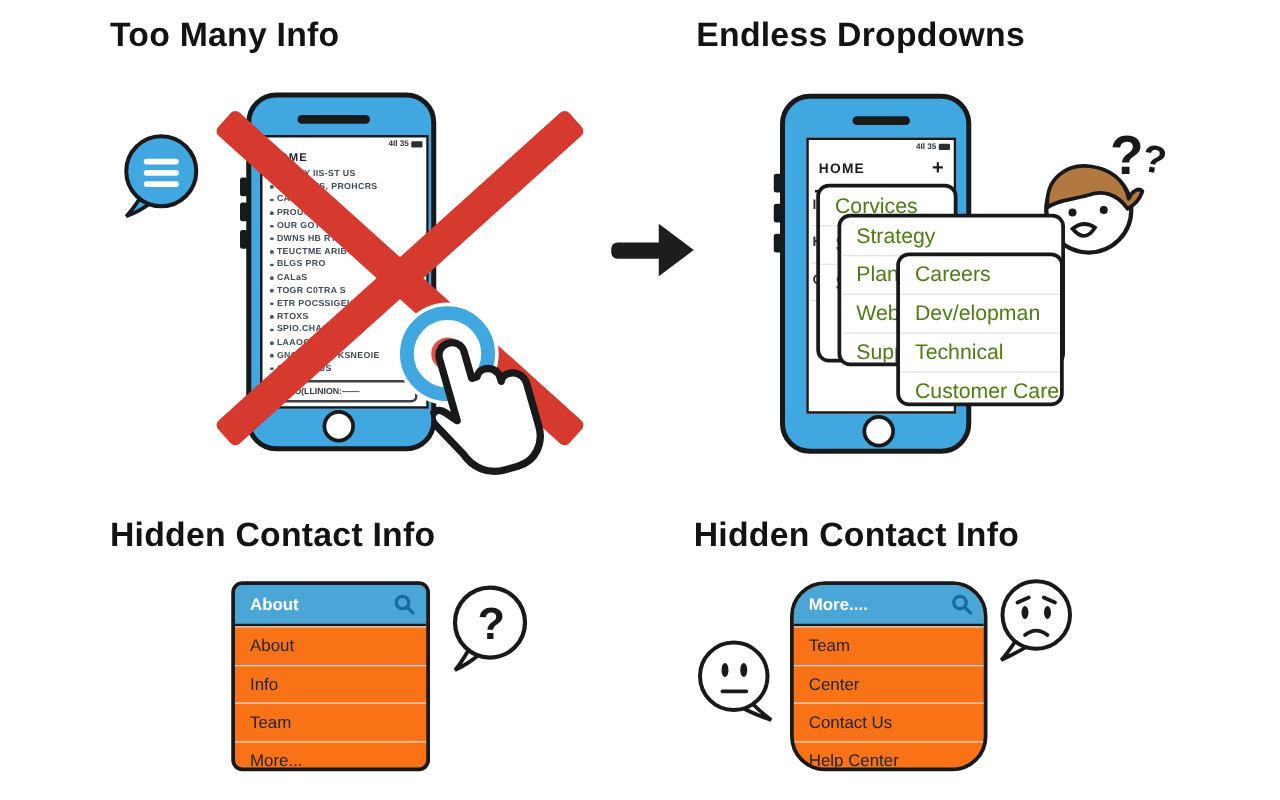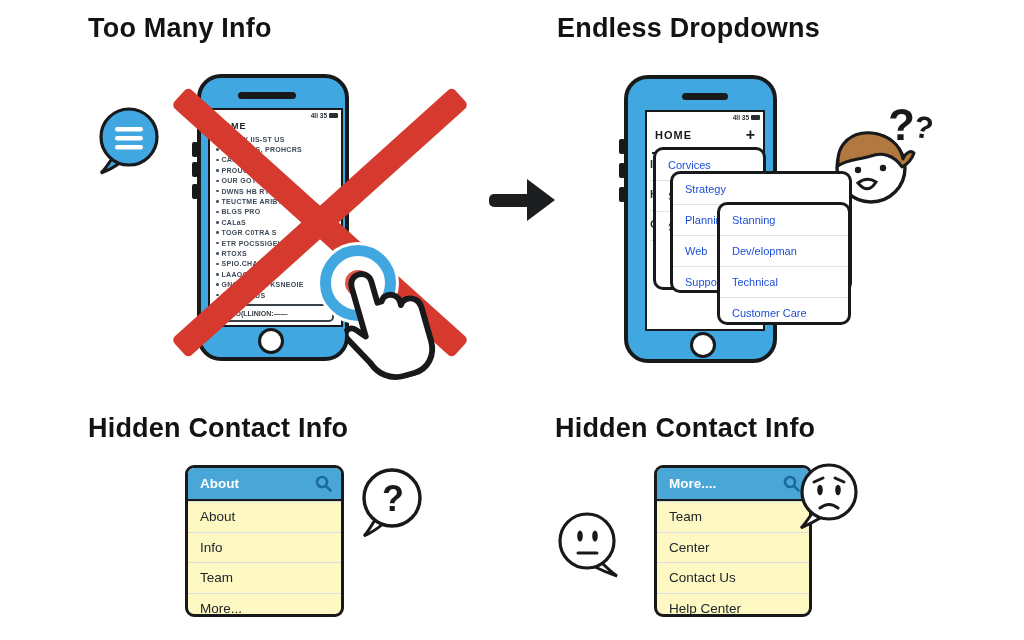--- a/index.html
+++ b/index.html
@@ -38,26 +38,26 @@
   
   .rhome{position:absolute;left:8px;top:16px;right:8px;display:flex;justify-content:space-between;align-items:center;}
   .rhome .h{font-size:11px;font-weight:700;letter-spacing:1px;color:#17191b;}
   .rhome .p{font-size:16px;font-weight:700;color:#17191b;line-height:14px;}
   .runder{position:absolute;left:5px;right:5px;top:40px;height:2px;background:#17191b;}
   .rletter{position:absolute;left:3px;font-size:11px;font-weight:600;color:#2c343b;}
   .rsep{position:absolute;left:3px;right:3px;height:1px;background:#d9dde0;}
 
   
   .panel{position:absolute;background:#fff;border:3px solid #17191b;border-radius:10px;box-sizing:border-box;overflow:hidden;}
-  .prow{height:30px;line-height:30px;padding-left:12px;font-size:11px;color:#1d4ed8;border-top:1px solid #dfe3e6;
+  .prow{height:30px;line-height:30px;padding-left:12px;font-size:17px;color:#4d7c0f;border-top:1px solid #dfe3e6;
         white-space:nowrap;}
   .prow:first-child{border-top:none;}
 
   
-  .menubox{position:absolute;width:159px;height:152px;border:3px solid #17191b;border-radius:9px;background:#fef9c3;
+  .menubox{position:absolute;width:159px;height:152px;border:3px solid #17191b;border-radius:9px;background:#f97316;
            box-sizing:border-box;overflow:hidden;}
   .menuhead{height:31px;background:#4ba6d8;border-bottom:2px solid #17191b;display:flex;align-items:center;
             justify-content:space-between;padding:0 9px 0 12px;color:#fff;font-weight:700;font-size:13.5px;}
   .menurow{height:29.5px;line-height:29.5px;padding-left:12px;font-size:13.5px;color:#20262c;border-top:1px solid #d9dde1;}
   .menurow:first-of-type{border-top:none;}
 
   .qmark{position:absolute;font-weight:700;color:#17191b;}
   .bubbleq{position:absolute;font-size:36px;font-weight:700;color:#17191b;}
 </style>
 </head>
@@ -165,21 +165,21 @@
   </div>
 
   <div class="panel" style="left:670px;top:171px;width:182px;height:122px;z-index:4;">
     <div class="prow">Strategy</div>
     <div class="prow">Planning</div>
     <div class="prow">Web</div>
     <div class="prow">Support</div>
   </div>
 
   <div class="panel" style="left:717px;top:202px;width:134px;height:123px;z-index:5;">
-    <div class="prow">Stanning</div>
+    <div class="prow">Careers</div>
     <div class="prow">Dev/elopman</div>
     <div class="prow">Technical</div>
     <div class="prow">Customer Care</div>
   </div>
 
   <svg class="abs" style="left:830px;top:124px;" width="110" height="90" viewBox="0 0 110 90">
     <circle cx="41" cy="44" r="34" fill="#fff" stroke="#17191b" stroke-width="3.4"></circle>
     <path d="M8 42 C6 18 24 7 42 9 C58 11 70 20 73 35 C76 28 81 26 84 29 C82 35 78 40 72 43
              C64 31 52 28 41 32 C27 36 16 36 8 42 Z" fill="#b1793f" stroke="#17191b" stroke-width="3" stroke-linejoin="round"></path>
     <circle cx="28" cy="46" r="3.2" fill="#17191b"></circle>
@@ -210,21 +210,21 @@
   <div class="bubbleq" style="left:382px;top:478px;">?</div>
 
   <svg class="abs" style="left:557px;top:510px;" width="66" height="72" viewBox="0 0 66 72">
     <path d="M42 50 Q54 62 60 66 Q48 62 36 56 Z" fill="#fff" stroke="#17191b" stroke-width="3"></path>
     <circle cx="30" cy="31" r="27" fill="#fff" stroke="#17191b" stroke-width="3.2"></circle>
     <ellipse cx="23" cy="26" rx="2.8" ry="5.6" fill="#17191b"></ellipse>
     <ellipse cx="38" cy="26" rx="2.8" ry="5.6" fill="#17191b"></ellipse>
     <line x1="21" y1="43" x2="40" y2="43" stroke="#17191b" stroke-width="3" stroke-linecap="round"></line>
   </svg>
 
-  <div class="menubox" style="left:654px;top:465px;width:158px;">
+  <div class="menubox" style="left:632px;top:465px;width:158px;border-radius:28px;">
     <div class="menuhead">
       <span>More....</span>
       <svg width="17" height="17" viewBox="0 0 17 17">
         <circle cx="7" cy="7" r="5" fill="none" stroke="#1a699f" stroke-width="2.6"></circle>
         <line x1="11" y1="11" x2="15.5" y2="15.5" stroke="#1a699f" stroke-width="2.6" stroke-linecap="round"></line>
       </svg>
     </div>
     <div class="menurow">Team</div>
     <div class="menurow">Center</div>
     <div class="menurow">Contact Us</div>

